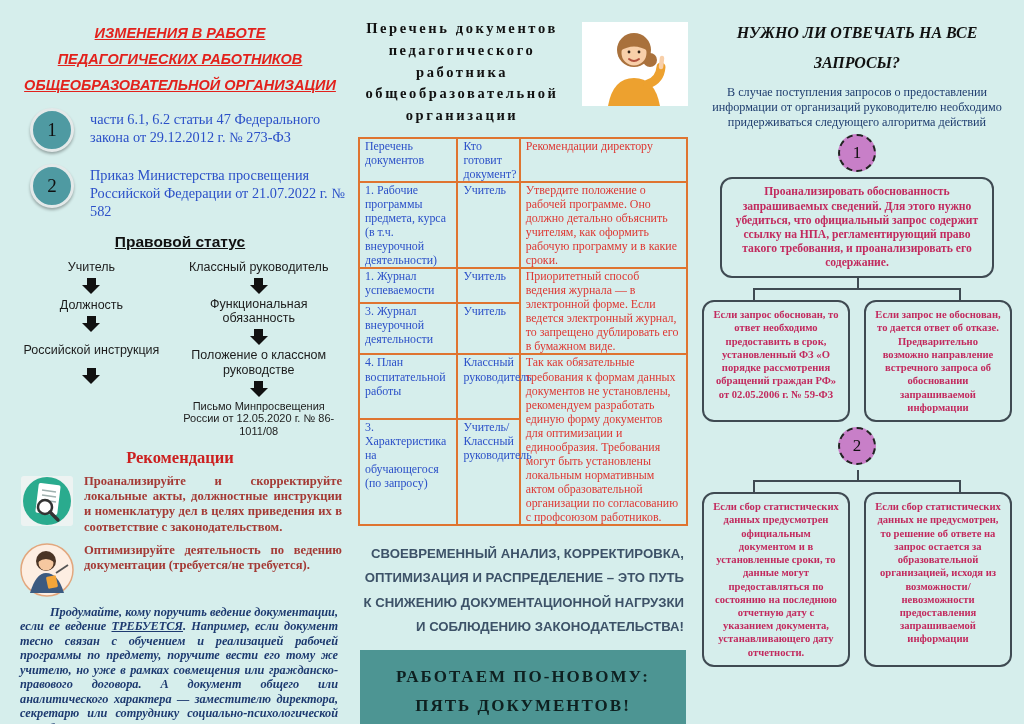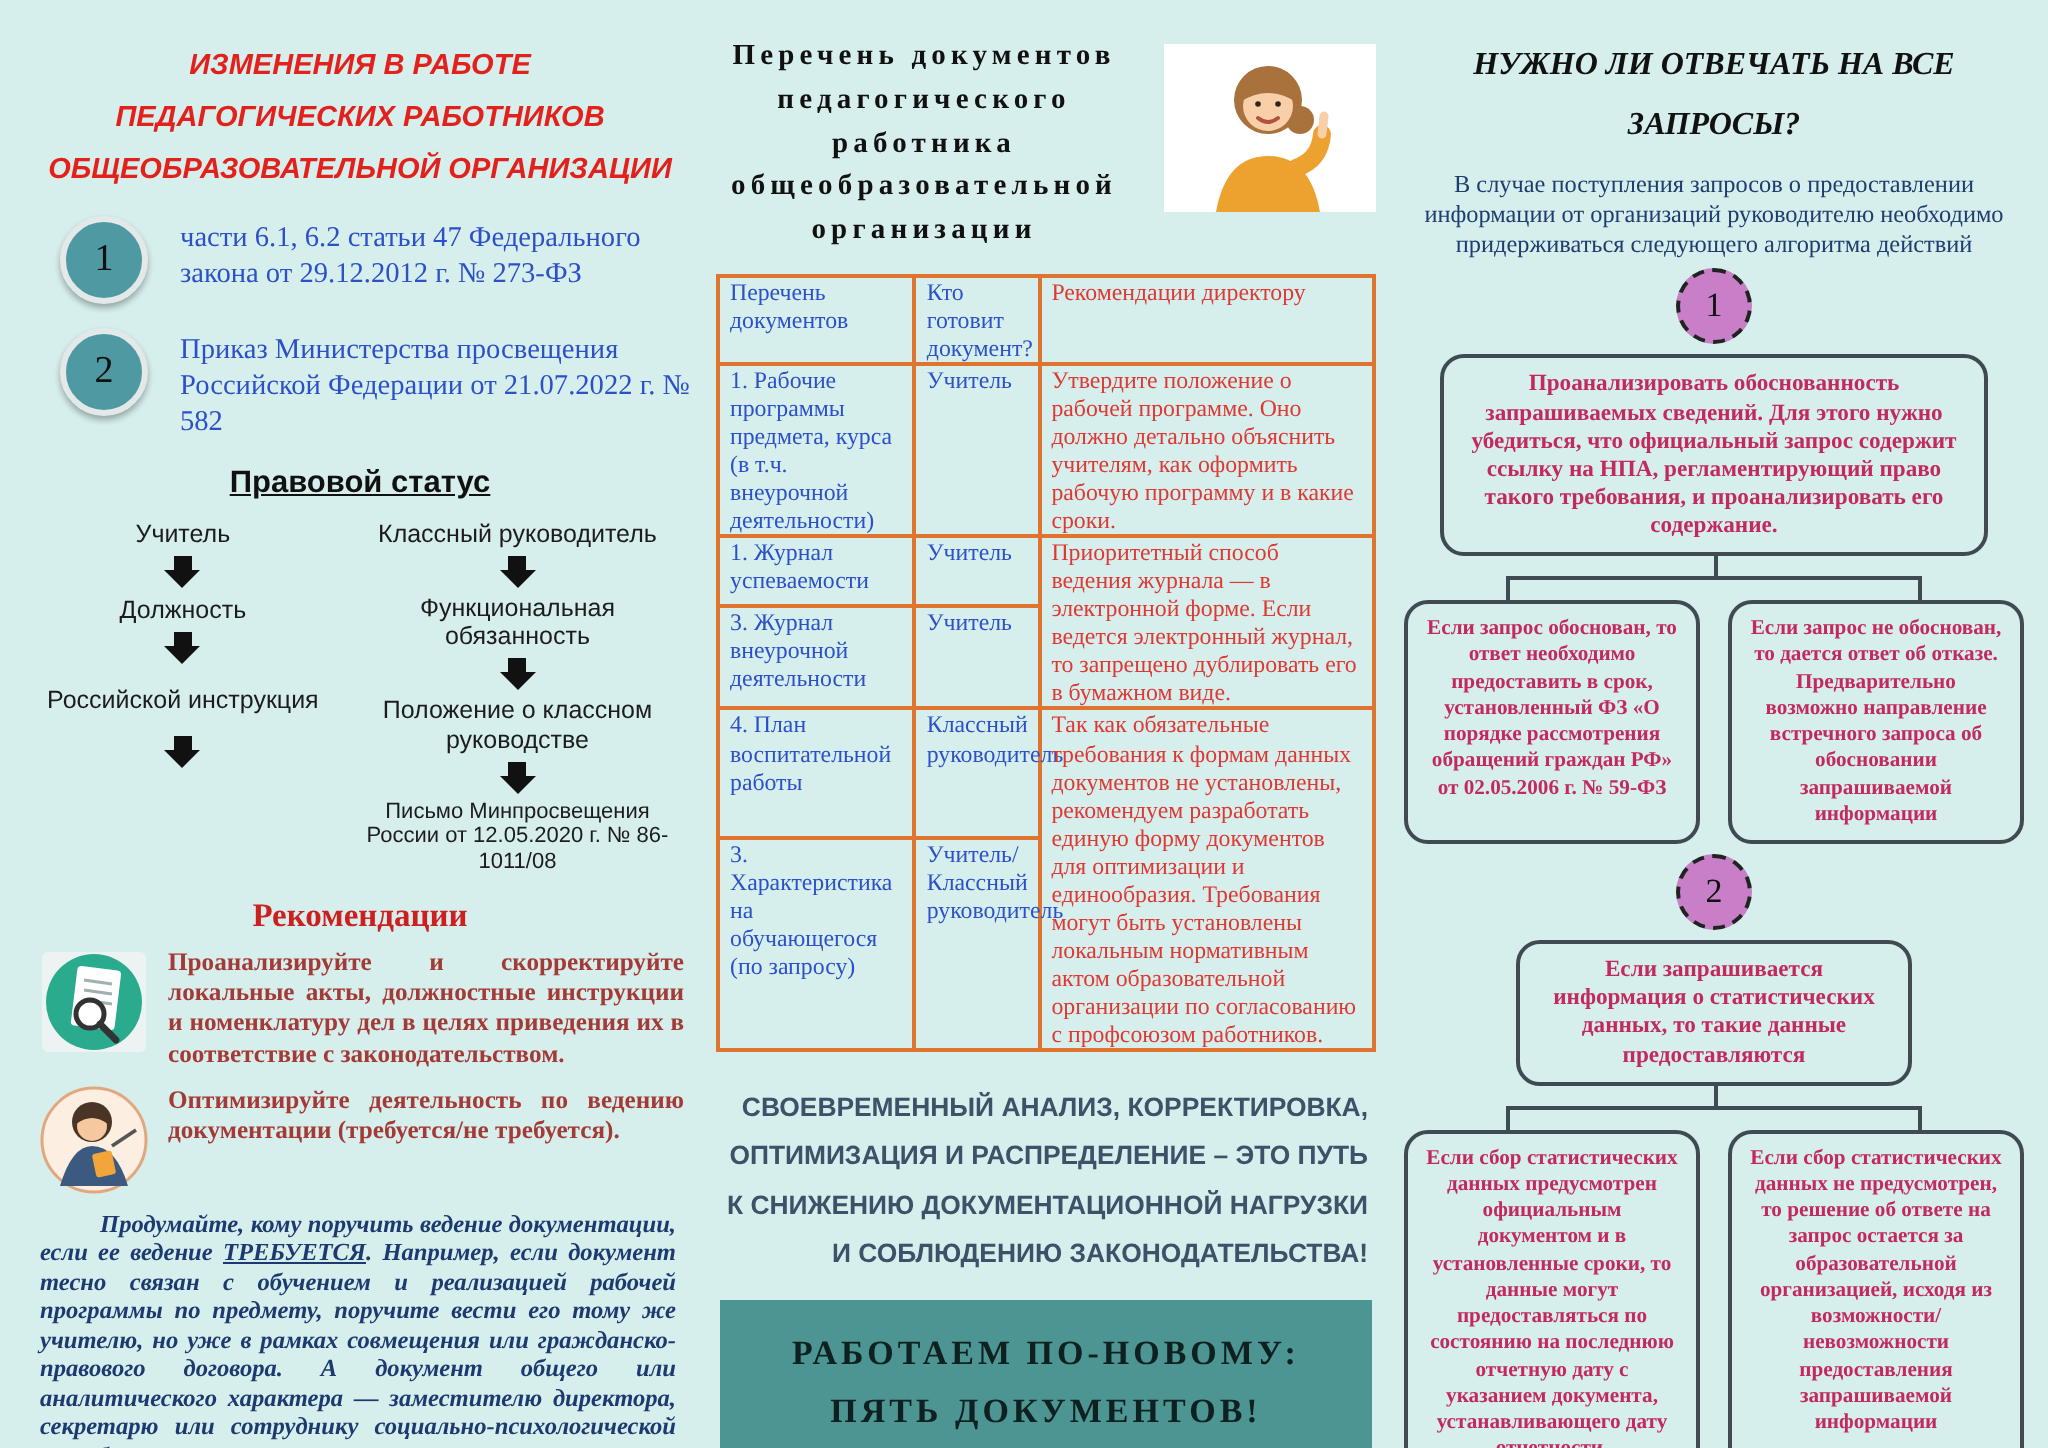--- a/index.html
+++ b/index.html
@@ -10,21 +10,21 @@
     color:#111;
   }
   .page{display:flex;width:1024px;height:724px;box-sizing:border-box;padding:12px 10px 6px 14px;gap:12px;}
   .col{box-sizing:border-box;}
   .col-left{width:332px;}
   .col-mid{width:330px;}
   .col-right{flex:1;}
 
   
   .l-title{font-family:"Liberation Sans",sans-serif;font-weight:bold;font-style:italic;
-    color:#e2211c;font-size:14.5px;text-align:center;line-height:1.8;margin:8px 4px 10px;}
+    color:#e2211c;font-size:14.5px;text-align:center;line-height:1.8;margin:8px 4px 10px;text-decoration:underline;}
   .num-item{display:flex;gap:16px;align-items:flex-start;margin:10px 0 12px 16px;}
   .num-circle{width:38px;height:38px;border-radius:50%;background:#4f9aa2;flex:none;
     border:3px solid #e3e9e9;box-shadow:0 2px 3px rgba(0,0,0,.3);
     display:flex;align-items:center;justify-content:center;font-size:19px;color:#101010;}
   .num-text{color:#2b50c8;font-size:14.3px;line-height:1.25;padding-top:3px;}
   .legal-title{font-family:"Liberation Sans",sans-serif;font-weight:bold;font-size:15.5px;
     text-decoration:underline;text-align:center;margin:6px 0 8px;}
   .flow{display:flex;justify-content:space-between;padding:0 2px;}
   .flow-col{width:46%;text-align:center;font-family:"Liberation Sans",sans-serif;
     font-size:12.5px;color:#1c1c1c;line-height:1.15;}
@@ -246,21 +246,20 @@
         <div class="hbar"></div>
         <div class="stem-l"></div>
         <div class="stem-r"></div>
     </div>
     <div class="branches">
       <div class="rbox">Если запрос обоснован, то ответ необходимо предоставить  в срок, установленный ФЗ «О порядке рассмотрения обращений граждан  РФ» от 02.05.2006 г. № 59-ФЗ</div>
       <div class="rbox">Если запрос  не обоснован, то дается ответ об отказе. Предварительно возможно направление встречного запроса об обосновании запрашиваемой информации</div>
     </div>
 
     <div class="step-circle">2</div>
-    <div class="rbox mid2">Если запрашивается информация о статистических данных, то такие данные предоставляются</div>
     <div class="split">
       <div class="stem-top"></div>
         <div class="hbar"></div>
         <div class="stem-l"></div>
         <div class="stem-r"></div>
     </div>
     <div class="branches">
       <div class="rbox">Если сбор статистических данных предусмотрен официальным документом  и в установленные сроки, то данные могут предоставляться по состоянию на последнюю отчетную дату  с указанием документа, устанавливающего дату отчетности.</div>
       <div class="rbox">Если сбор статистических данных не предусмотрен, то решение об ответе на запрос остается за образовательной организацией, исходя из возможности/невозможности предоставления запрашиваемой информации</div>
     </div>

